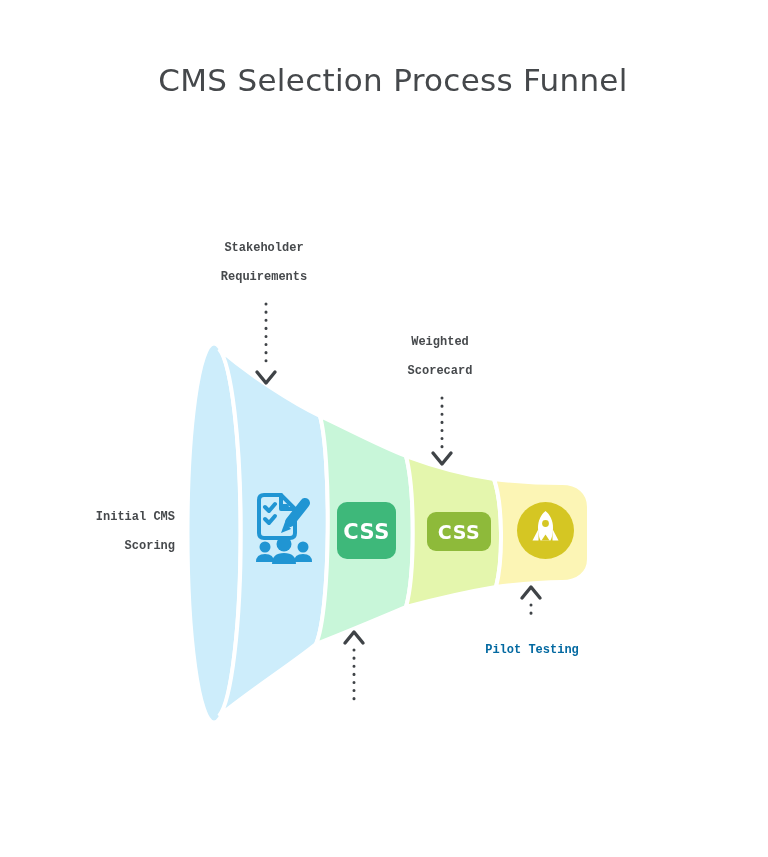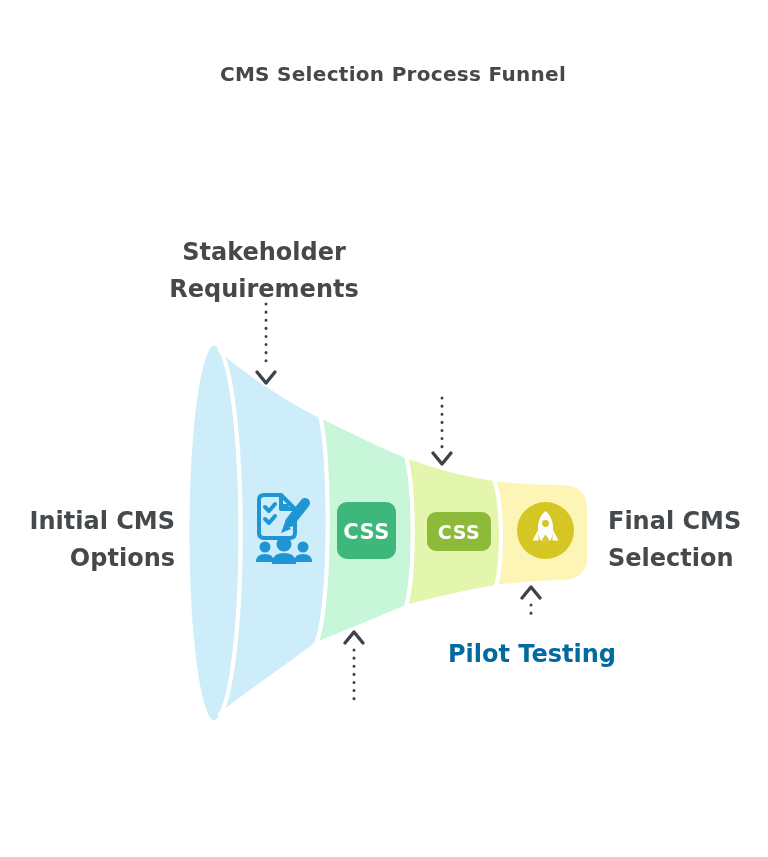--- a/index.html
+++ b/index.html
@@ -10,32 +10,33 @@
     background: #ffffff;
     overflow: hidden;
     font-family: "DejaVu Sans", "Liberation Sans", sans-serif;
   }
   .title {
     position: absolute;
     left: 393px;
     top: 62px;
     transform: translateX(-50%);
     margin: 0;
-    font-size: 20px;
-    font-weight: bold;
+    font-size: 31px;
+    font-weight: normal;
     letter-spacing: 0.3px;
     white-space: nowrap;
   }
   .label {
     position: absolute;
-    font-size: 24px;
+    font-size: 12px;
     font-weight: 600;
-    line-height: 37px;
+    line-height: 29px;
     white-space: pre-line;
     text-align: center;
+    font-family: Liberation Mono, monospace;
   }
   .label.centered { transform: translateX(-50%); }
   .label.align-right { text-align: right; }
   .label.align-left { text-align: left; }
   .funnel-svg { position: absolute; left: 0; top: 0; }
   .seg { stroke: #ffffff; stroke-width: 4; }
   .mouth { stroke: #ffffff; stroke-width: 3; }
   .dotline {
     fill: none;
     stroke-width: 3;
@@ -125,23 +126,23 @@
         <path d="M 35.5 27 L 41.5 38.5 L 35.5 38.5 Z"></path>
       </g>
       <circle cx="28.5" cy="21.5" r="3.4" fill="#d5c623"></circle>
       <path d="M 24.5 38.5 L 28.5 32.5 L 32.5 38.5 Z" fill="#d5c623"></path>
     </g>
   </svg>
 
   <div class="label centered" style="left: 264px; top: 234px; color: rgb(70, 73, 76);">Stakeholder
 Requirements</div>
 
+  <div class="label centered" style="left: 440px; top: 328px; color: rgb(70, 73, 76);">Weighted
+Scorecard</div>
 
 
   <div class="label centered" style="left: 532px; top: 636px; color: #0369a1;">Pilot Testing</div>
 
   <div class="label align-right" style="right: 593px; top: 503px; color: rgb(70, 73, 76);">Initial CMS
-Options</div>
+Scoring</div>
 
-  <div class="label align-left" style="left: 608px; top: 503px; color: rgb(70, 73, 76);">Final CMS
-Selection</div>
 
 </div>
 
 </body></html>

